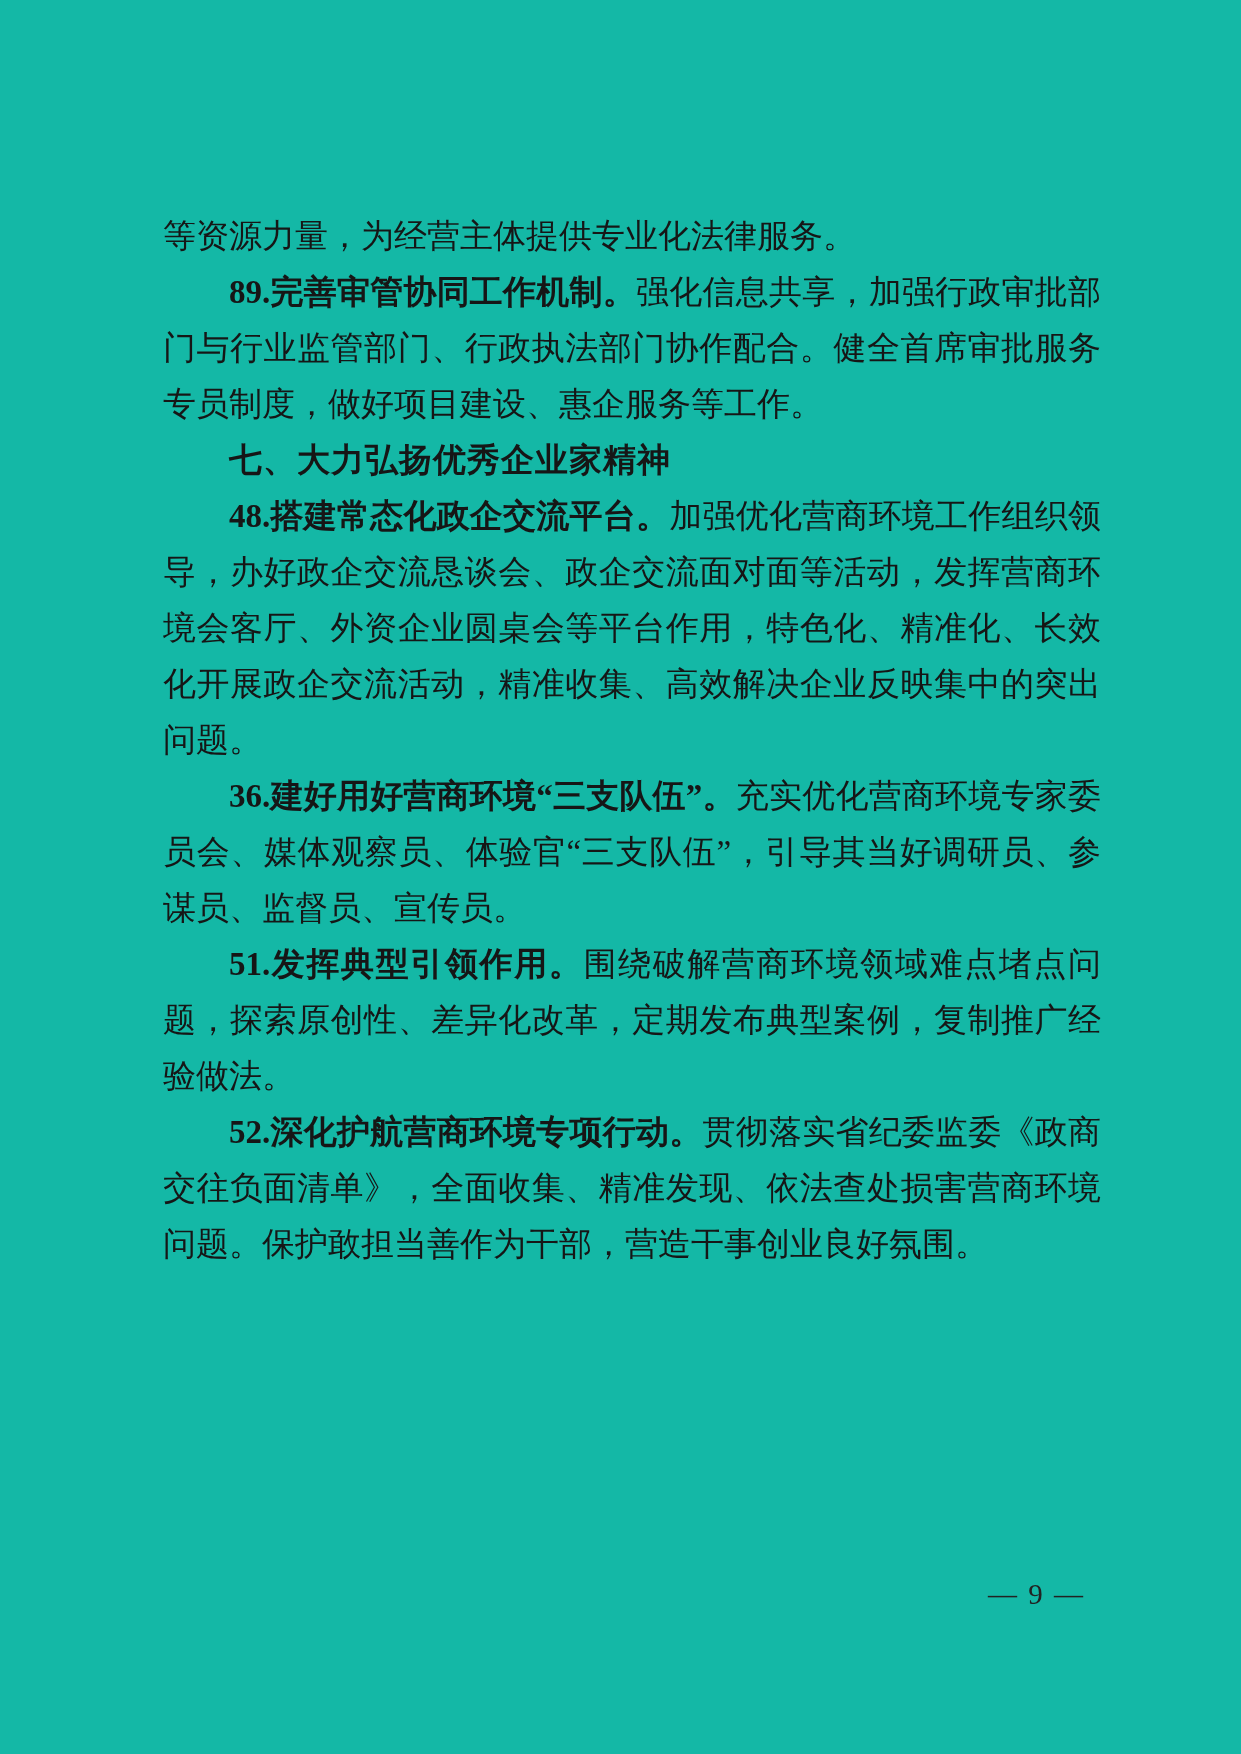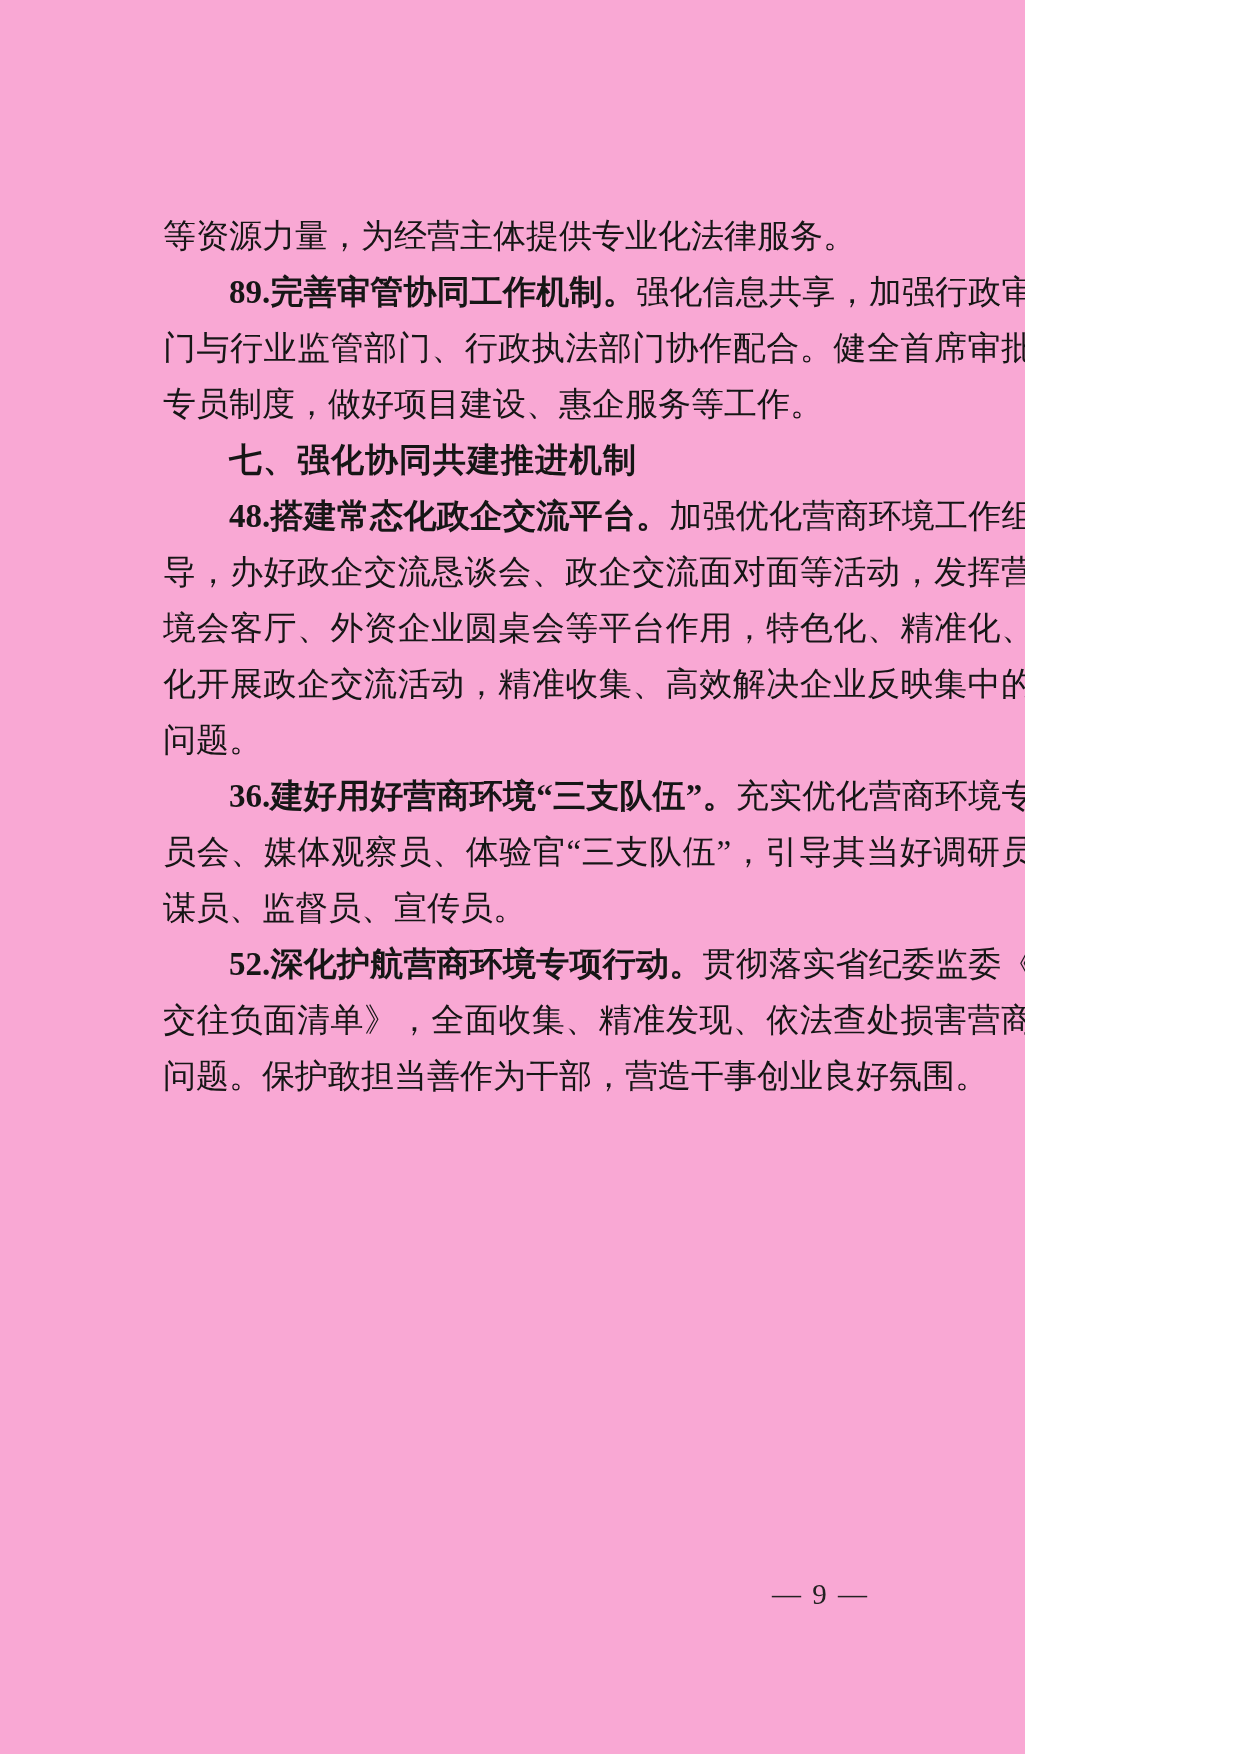--- a/index.html
+++ b/index.html
@@ -2,23 +2,23 @@
 <html><head>
 <meta charset="utf-8">
 <style>
   html, body {
     margin: 0;
     padding: 0;
     background: #ffffff;
   }
   .page {
     position: relative;
-    width: 1025px;
+    width: 1241px;
     height: 1754px;
-    background: #f9a8d4;
+    background: #14b8a6;
     overflow: hidden;
     font-family: "Liberation Serif", "DejaVu Serif", serif;
     color: #161616;
   }
   .body-text {
     position: absolute;
     left: 163px;
     top: 208px;
     width: 938px;
     font-size: 33px;
@@ -60,27 +60,28 @@
 </head>
 <body>
 
 <div class="page">
   <main class="body-text">
 
     <p class="para no-indent">等资源力量，为经营主体提供专业化法律服务。</p>
 
     <p class="para"><span class="lead">89.完善审管协同工作机制。</span><span>强化信息共享，加强行政审批部门与行业监管部门、行政执法部门协作配合。健全首席审批服务专员制度，做好项目建设、惠企服务等工作。</span></p>
 
-    <h2 class="section-heading">七、强化协同共建推进机制</h2>
+    <h2 class="section-heading">七、大力弘扬优秀企业家精神</h2>
 
     <p class="para"><span class="lead">48.搭建常态化政企交流平台。</span><span>加强优化营商环境工作组织领导，办好政企交流恳谈会、政企交流面对面等活动，发挥营商环境会客厅、外资企业圆桌会等平台作用，特色化、精准化、长效化开展政企交流活动，精准收集、高效解决企业反映集中的突出问题。</span></p>
 
     <p class="para"><span class="lead">36.建好用好营商环境“三支队伍”。</span><span>充实优化营商环境专家委员会、媒体观察员、体验官“三支队伍”，引导其当好调研员、参谋员、监督员、宣传员。</span></p>
 
 
+    <p class="para"><span class="lead">51.发挥典型引领作用。</span><span>围绕破解营商环境领域难点堵点问题，探索原创性、差异化改革，定期发布典型案例，复制推广经验做法。</span></p>
 
     <p class="para"><span class="lead">52.深化护航营商环境专项行动。</span><span>贯彻落实省纪委监委《政商交往负面清单》，全面收集、精准发现、依法查处损害营商环境问题。保护敢担当善作为干部，营造干事创业良好氛围。</span></p>
 
   </main>
 
   <footer>
     <div class="page-number">— 9 —</div>
   </footer>
 </div>
 

